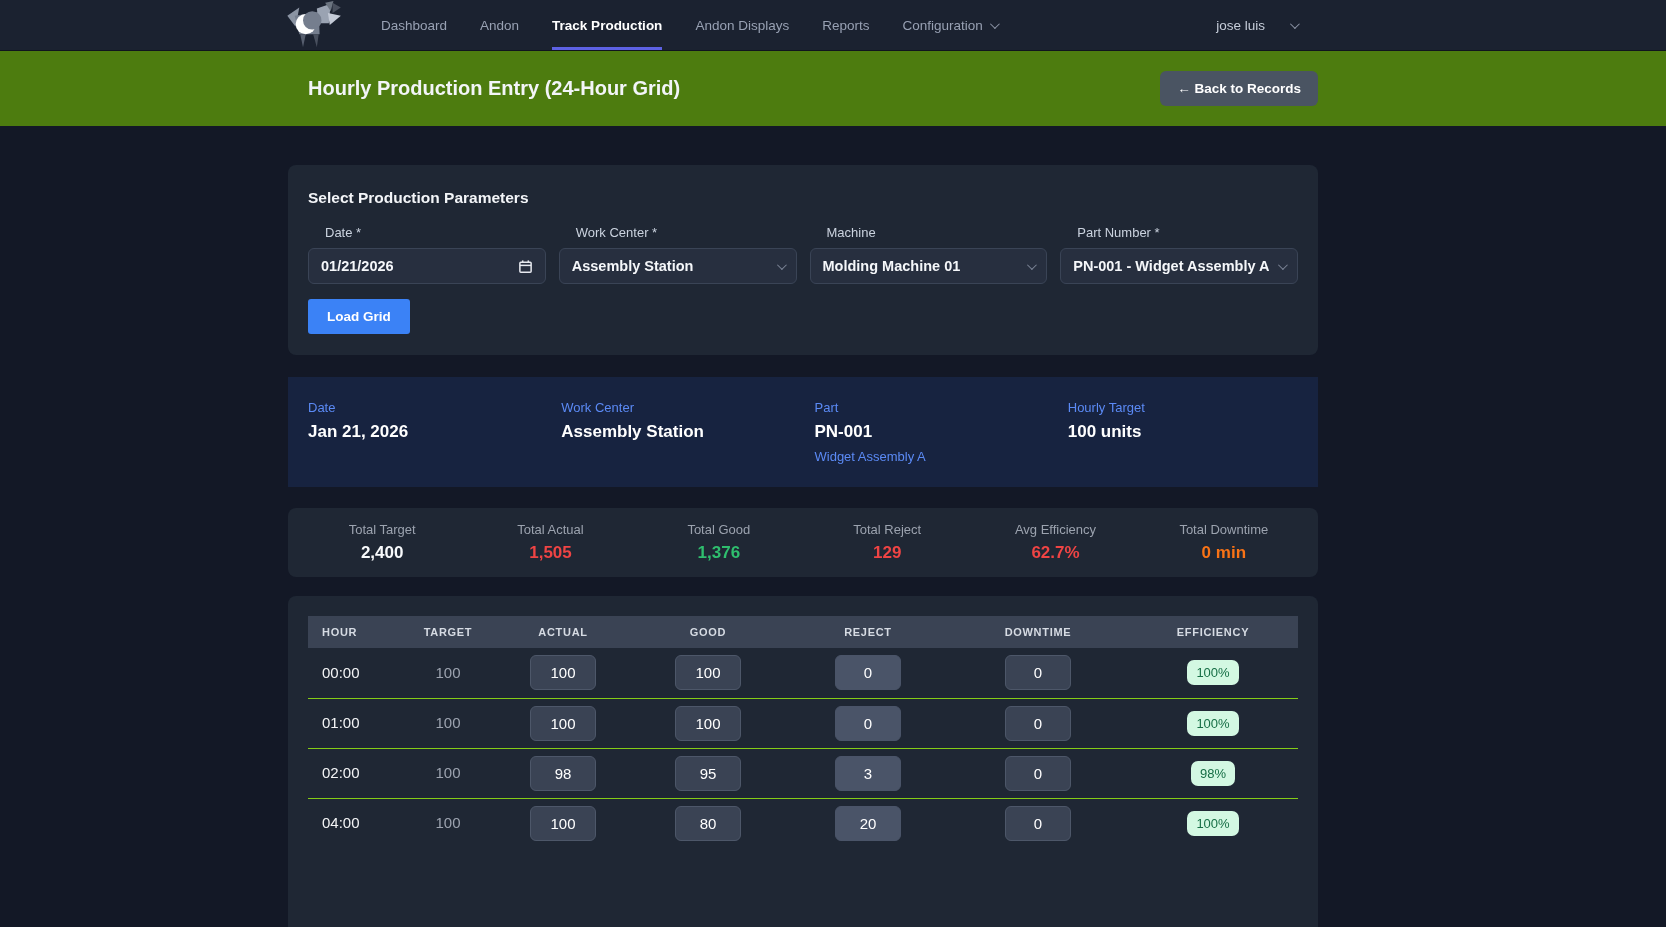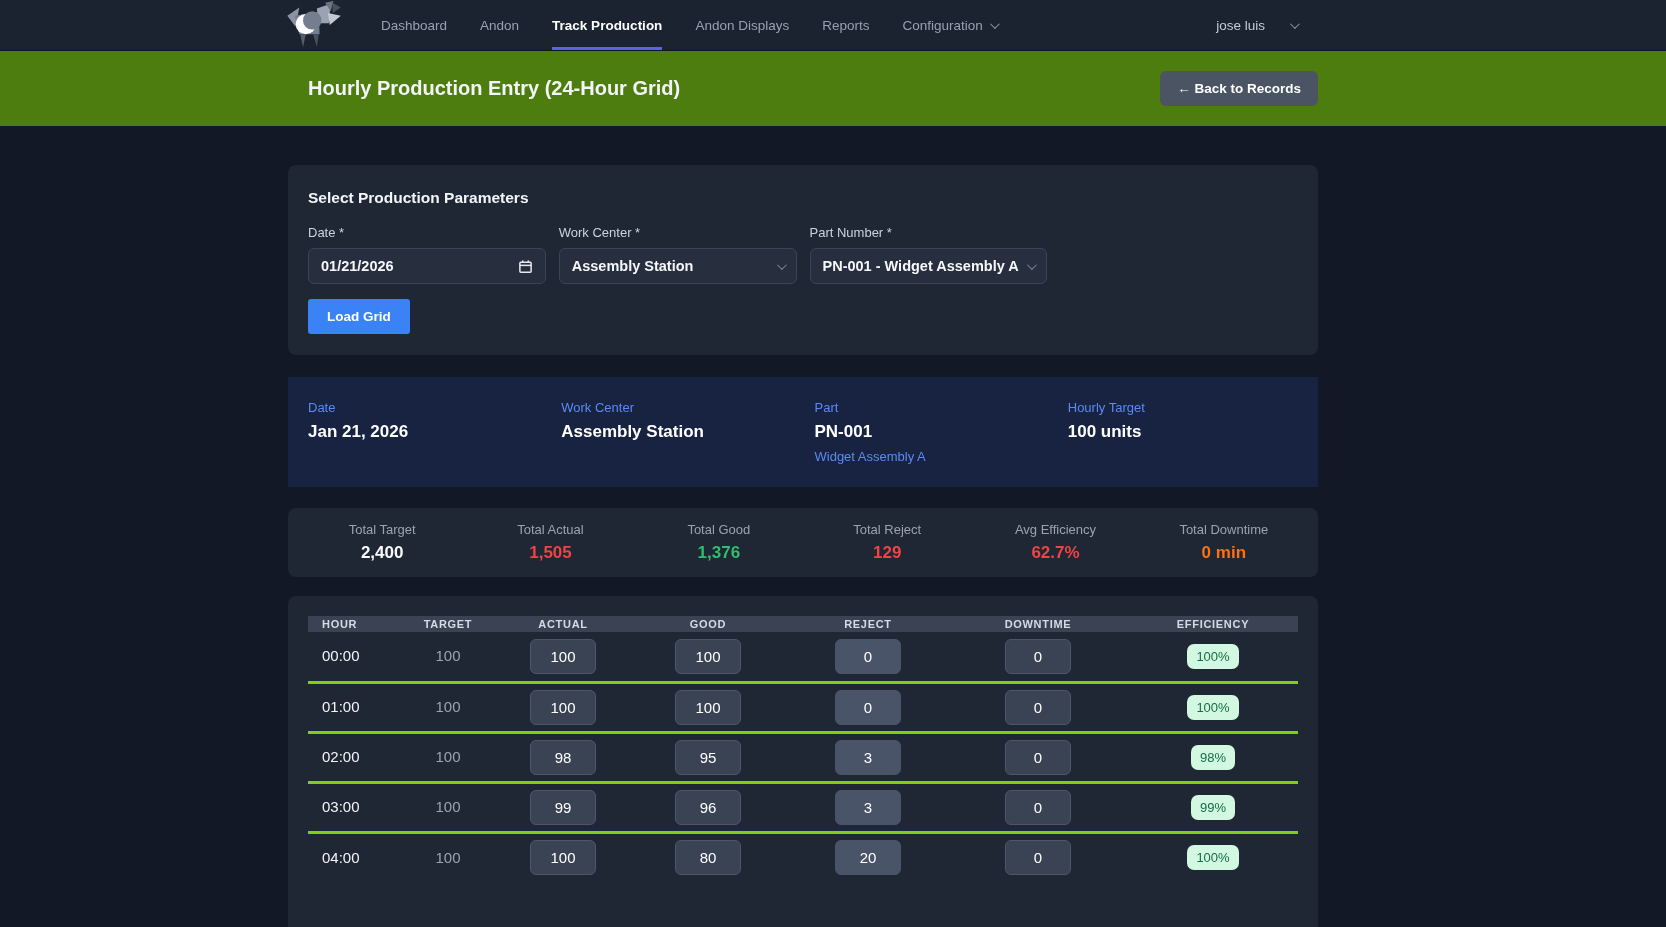--- a/index.html
+++ b/index.html
@@ -51,21 +51,21 @@
   
   .container { width:1030px; margin-left:288px; }
   .card {
     background:#1f2734; border-radius:8px;
   }
 
   
   .form-card { margin-top:39px; padding:24px 20px 21px 20px; }
   .form-title { font-size:15.5px; font-weight:700; color:#f3f5f8; }
   .form-grid { display:grid; grid-template-columns:repeat(4,1fr); gap:13px; margin-top:18px; }
-  .field-label { font-size:13px; color:#cbd3df; margin-bottom:8px; }
+  .field-label { font-size:13px; color:#cbd3df; margin-bottom:8px;margin-left:17px; }
   .control {
     height:36px; background:#272f3f; border:1px solid #3a4456; border-radius:6px;
     display:flex; align-items:center; justify-content:space-between;
     padding:0 12px; font-size:14.5px; font-weight:600; color:#f5f7fa; cursor:pointer;
   }
   .control .chev { border-color:#7b8496; }
   .primary-btn {
     margin-top:15px; background:#3b82f6; color:#fff; border:none; border-radius:3px;
     font-size:13.5px; font-weight:700; padding:10px 19px; cursor:pointer; font-family:inherit;
   }
@@ -82,25 +82,25 @@
   .tot-value { font-size:17px; font-weight:700; }
 
   
   .table-card { margin-top:19px; padding:20px 20px 0 20px; border-radius:8px 8px 0 0; height:354px; }
   table { width:990px; border-collapse:collapse; table-layout:fixed; }
   col.c-hour{width:90px} col.c-target{width:100px} col.c-actual{width:130px}
   col.c-good{width:160px} col.c-reject{width:160px} col.c-downtime{width:180px} col.c-eff{width:170px}
   thead tr { background:#3a4354; }
   th {
     font-size:11px; font-weight:700; color:#d6dbe3; letter-spacing:0.7px;
-    padding:2px 6px; text-align:center; white-space:nowrap;margin-top:21px;
+    padding:10px 6px; text-align:center; white-space:nowrap;margin-top:21px;
   }
   th.left { text-align:left; padding-left:14px; }
   tbody tr { height:50px; }
-  tbody tr + tr { border-top:3px solid #84cc16; }
+  tbody tr + tr { border-top:1px solid #84cc16; }
   td { text-align:center; vertical-align:middle; }
   td.left { text-align:left; padding-left:14px; }
   .hour-text { font-size:15px; color:#f3f4f6; }
   .target-text { font-size:15px; color:#9ca3af; }
   .cell-input {
     width:66px; height:35px; background:#3a4354; border:1px solid #4d5769; border-radius:6px;
     color:#ffffff; font-size:15px; text-align:center; font-family:inherit; outline:none;
   }
   .cell-input.light { background:#4a5468; border-color:#4a5468; }
   .badge {
@@ -175,20 +175,27 @@
             <line x1="2" y1="6.8" x2="14" y2="6.8" stroke="#e7eaf0" stroke-width="1.6"></line>
             <line x1="5" y1="1.5" x2="5" y2="4" stroke="#e7eaf0" stroke-width="1.6"></line>
             <line x1="11" y1="1.5" x2="11" y2="4" stroke="#e7eaf0" stroke-width="1.6"></line>
           </svg>
         </div>
       </div>
       <div>
         <div class="field-label">Work Center *</div>
         <div class="control">
           <span>Assembly Station</span>
+          <span class="chev"></span>
+        </div>
+      </div>
+      <div>
+        <div class="field-label">Machine</div>
+        <div class="control">
+          <span>Molding Machine 01</span>
           <span class="chev"></span>
         </div>
       </div>
       <div>
         <div class="field-label">Part Number *</div>
         <div class="control">
           <span>PN-001 - Widget Assembly A</span>
           <span class="chev"></span>
         </div>
       </div>
@@ -289,29 +296,20 @@
   <tr>
     <td class="left"><span class="hour-text">02:00</span></td>
     <td><span class="target-text">100</span></td>
     <td><input class="cell-input" value="98" style=""></td>
     <td><input class="cell-input" value="95" style=""></td>
     <td><input class="cell-input light" value="3" style=""></td>
     <td><input class="cell-input" value="0" style=""></td>
     <td><span class="badge">98%</span></td>
   </tr>
 
-  <tr>
-    <td class="left"><span class="hour-text">03:00</span></td>
-    <td><span class="target-text">100</span></td>
-    <td><input class="cell-input" value="99" style=""></td>
-    <td><input class="cell-input" value="96" style=""></td>
-    <td><input class="cell-input light" value="3" style=""></td>
-    <td><input class="cell-input" value="0" style=""></td>
-    <td><span class="badge">99%</span></td>
-  </tr>
 
   <tr>
     <td class="left"><span class="hour-text">04:00</span></td>
     <td><span class="target-text">100</span></td>
     <td><input class="cell-input" value="100" style=""></td>
     <td><input class="cell-input" value="80" style=""></td>
     <td><input class="cell-input light" value="20" style=""></td>
     <td><input class="cell-input" value="0" style=""></td>
     <td><span class="badge">100%</span></td>
   </tr>

